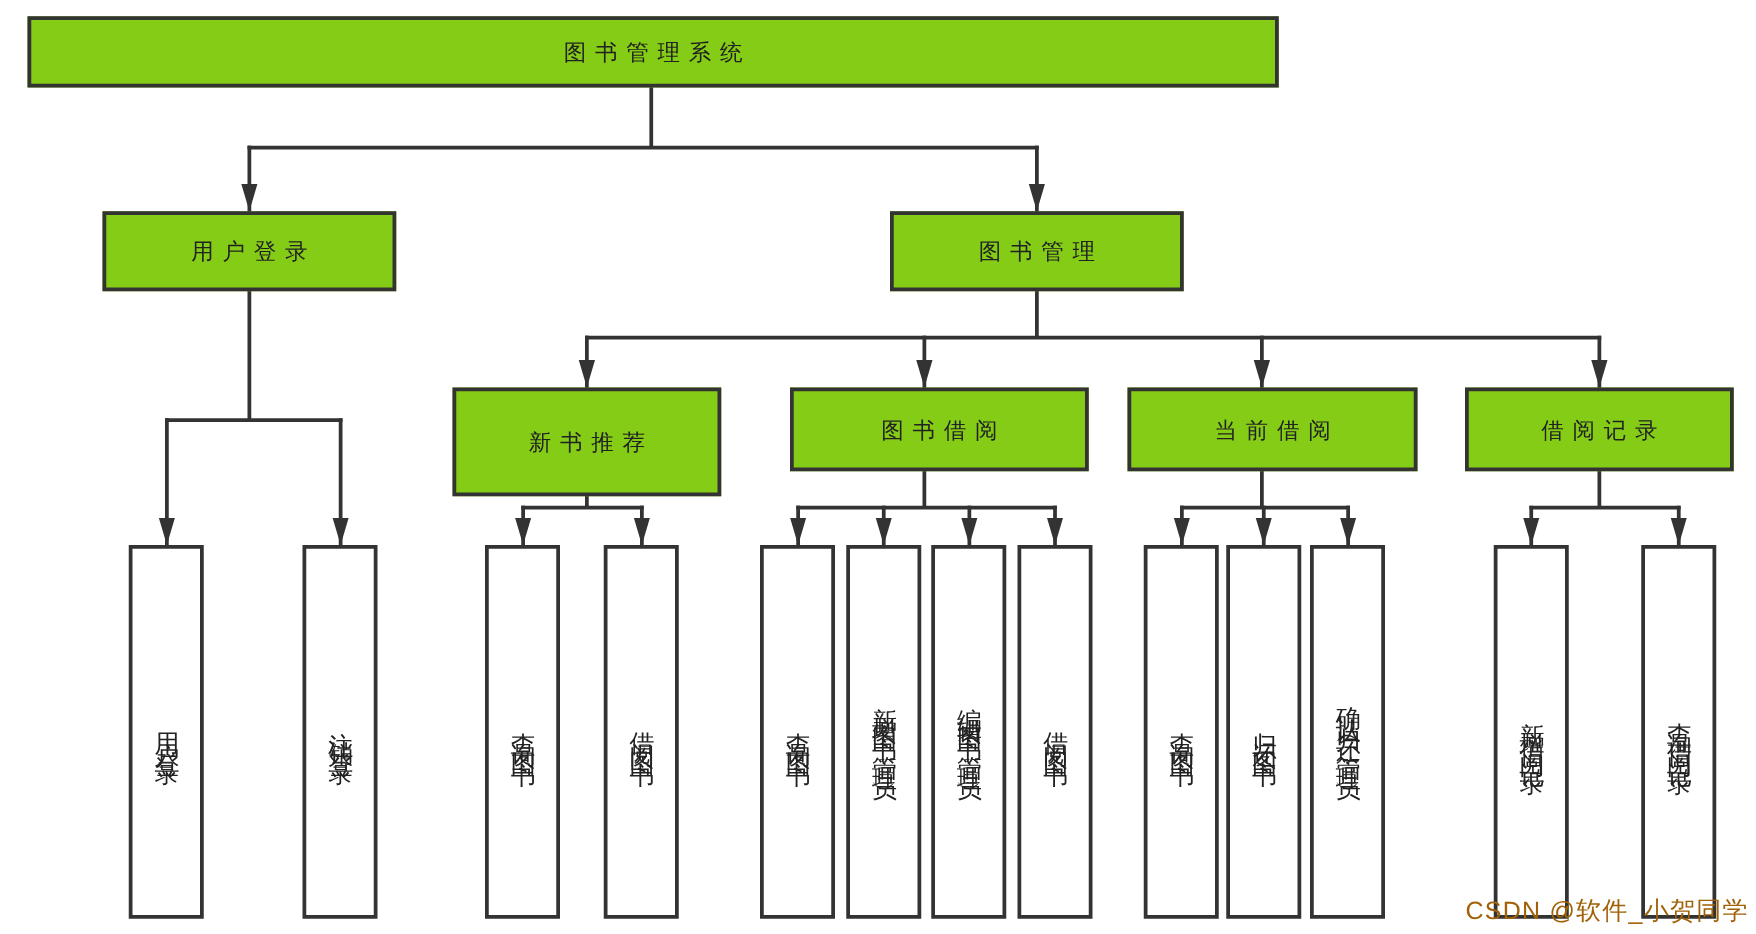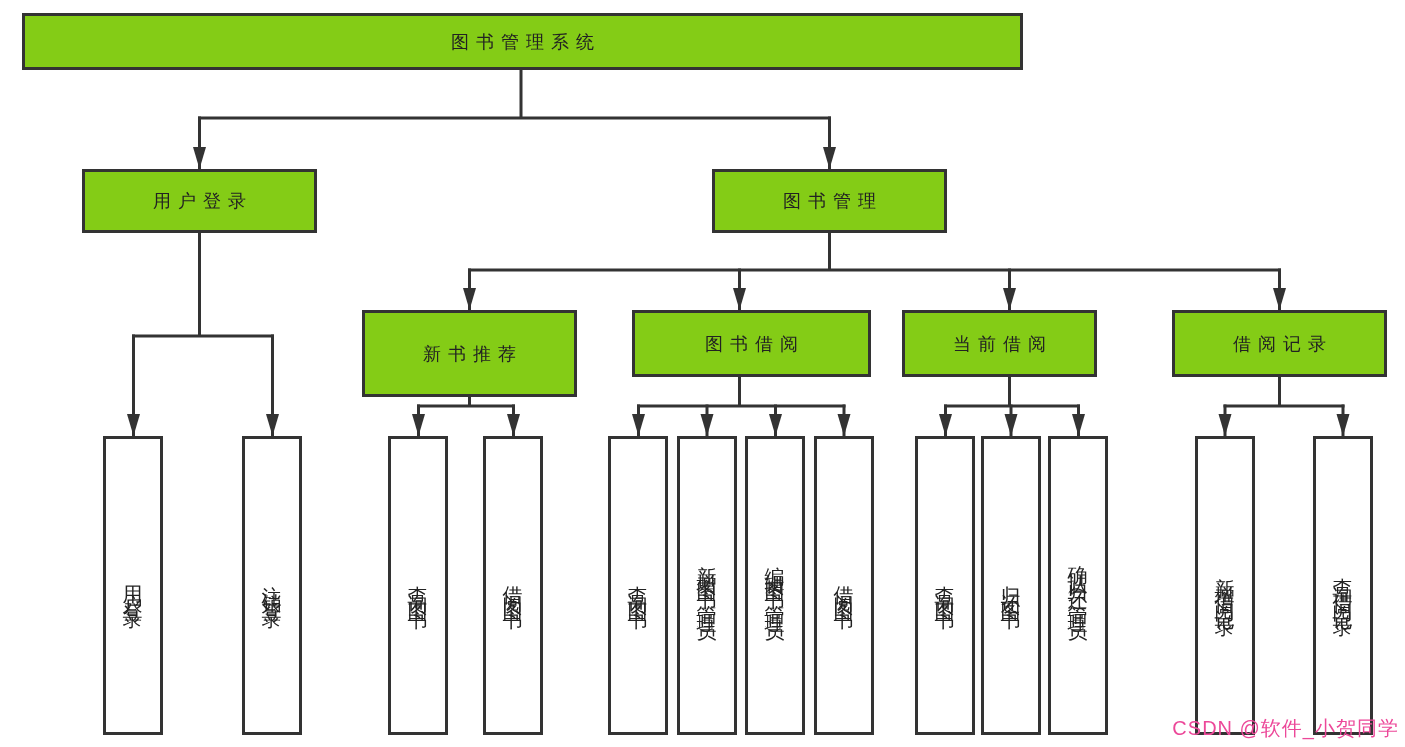--- a/index.html
+++ b/index.html
@@ -20,21 +20,21 @@
     display:flex;align-items:center;justify-content:center;z-index:2;
   }
   .vtext{
     writing-mode:vertical-rl;text-orientation:mixed;
     color:#222222;font-size:20px;letter-spacing:8px;line-height:1;
     white-space:nowrap;
   }
   svg.wires{position:absolute;left:0;top:0;z-index:1;}
   .watermark{
     position:absolute;right:6px;bottom:5px;z-index:3;
-    color:#ec4899;font-size:20px;letter-spacing:1px;
+    color:#a16207;font-size:20px;letter-spacing:1px;
   }
 </style>
 </head>
 <body>
 
 <div class="stage">
 
   <svg class="wires" width="1405" height="747" viewBox="0 0 1405 747">
     <defs>
       <marker id="arr" markerUnits="userSpaceOnUse" markerWidth="26" markerHeight="18" refX="22" refY="0" orient="auto" viewBox="0 -9 26 18">
@@ -88,21 +88,21 @@
   <div class="box" style="left:712px;top:169px;width:235px;height:64px;">
     <span>图书管理</span>
   </div>
 
   <div class="box" style="left:362px;top:310px;width:215px;height:87px;">
     <span>新书推荐</span>
   </div>
   <div class="box" style="left:632px;top:310px;width:239px;height:67px;">
     <span>图书借阅</span>
   </div>
-  <div class="box" style="left:902px;top:310px;width:195px;height:67px;">
+  <div class="box" style="left:902px;top:310px;width:232px;height:67px;">
     <span>当前借阅</span>
   </div>
   <div class="box" style="left:1172px;top:310px;width:215px;height:67px;">
     <span>借阅记录</span>
   </div>
 
   <div class="vbox" style="left:103px;">
     <span class="vtext">用户登录</span>
   </div>
   <div class="vbox" style="left:242px;">

